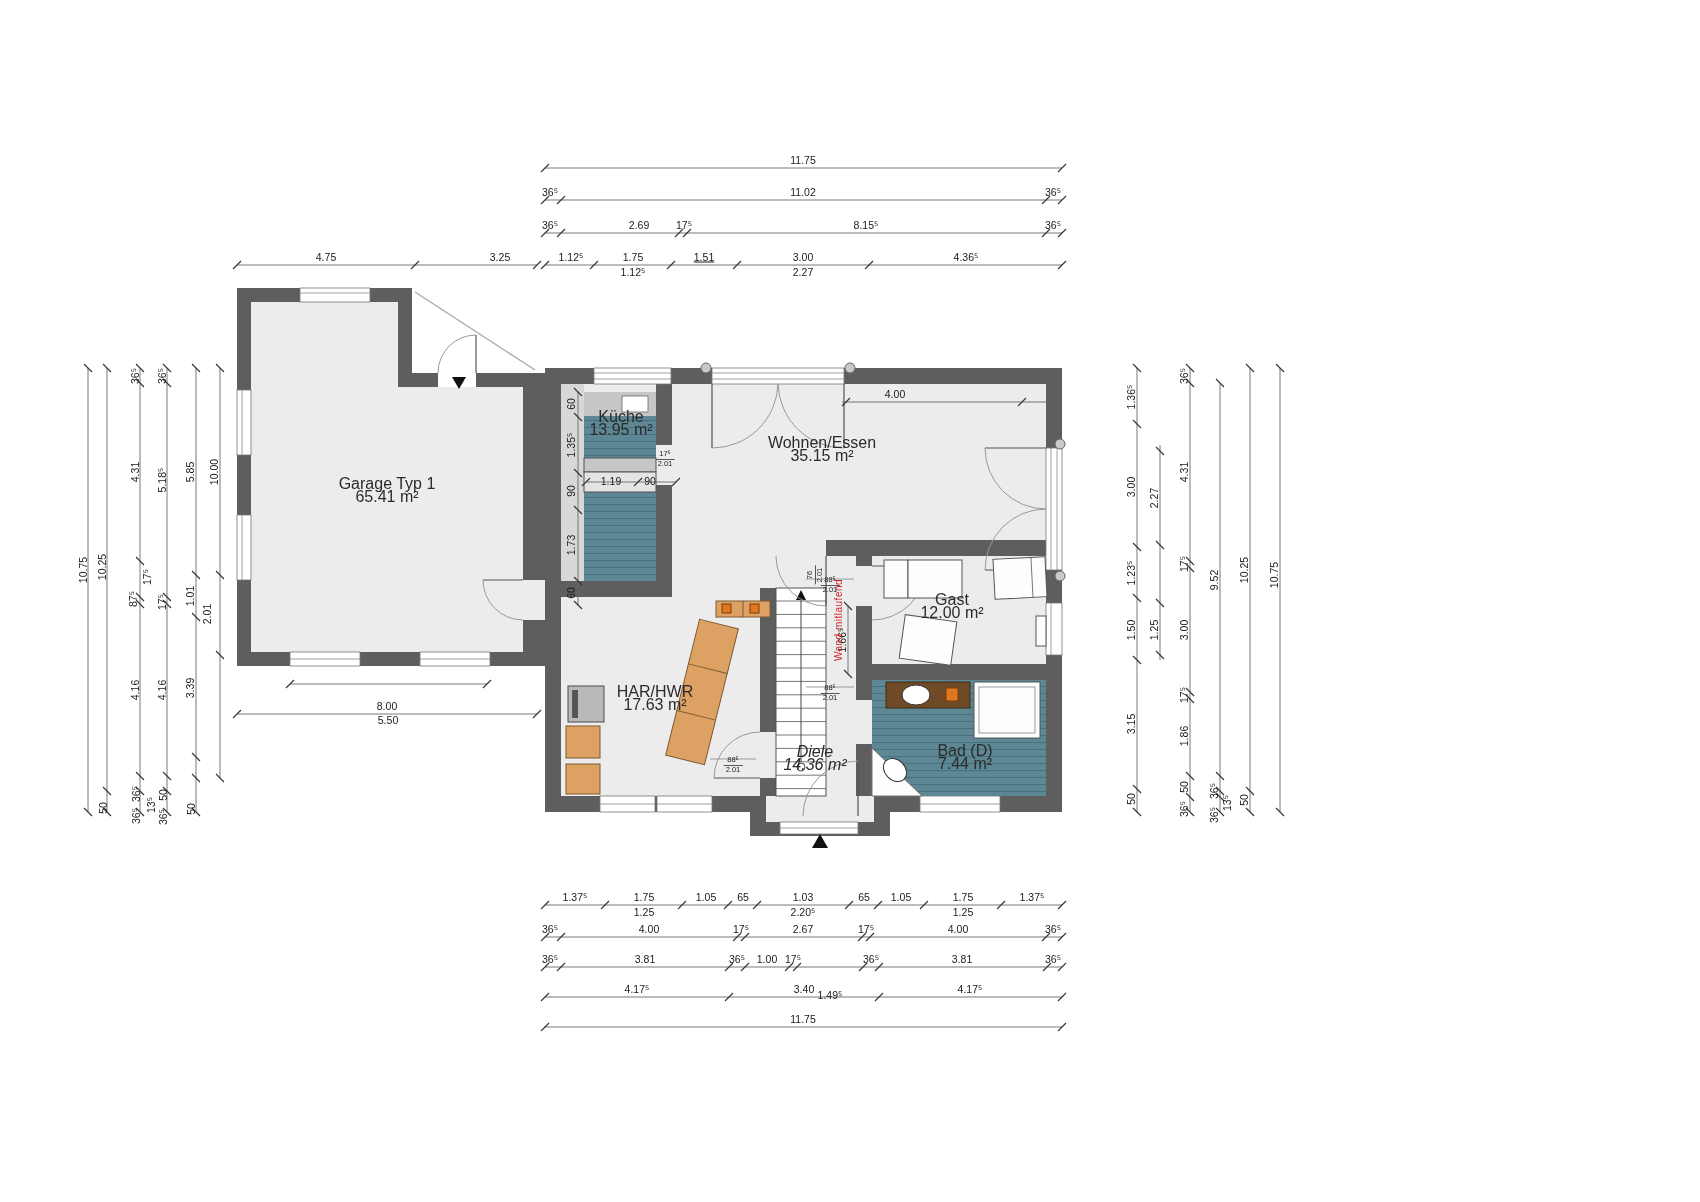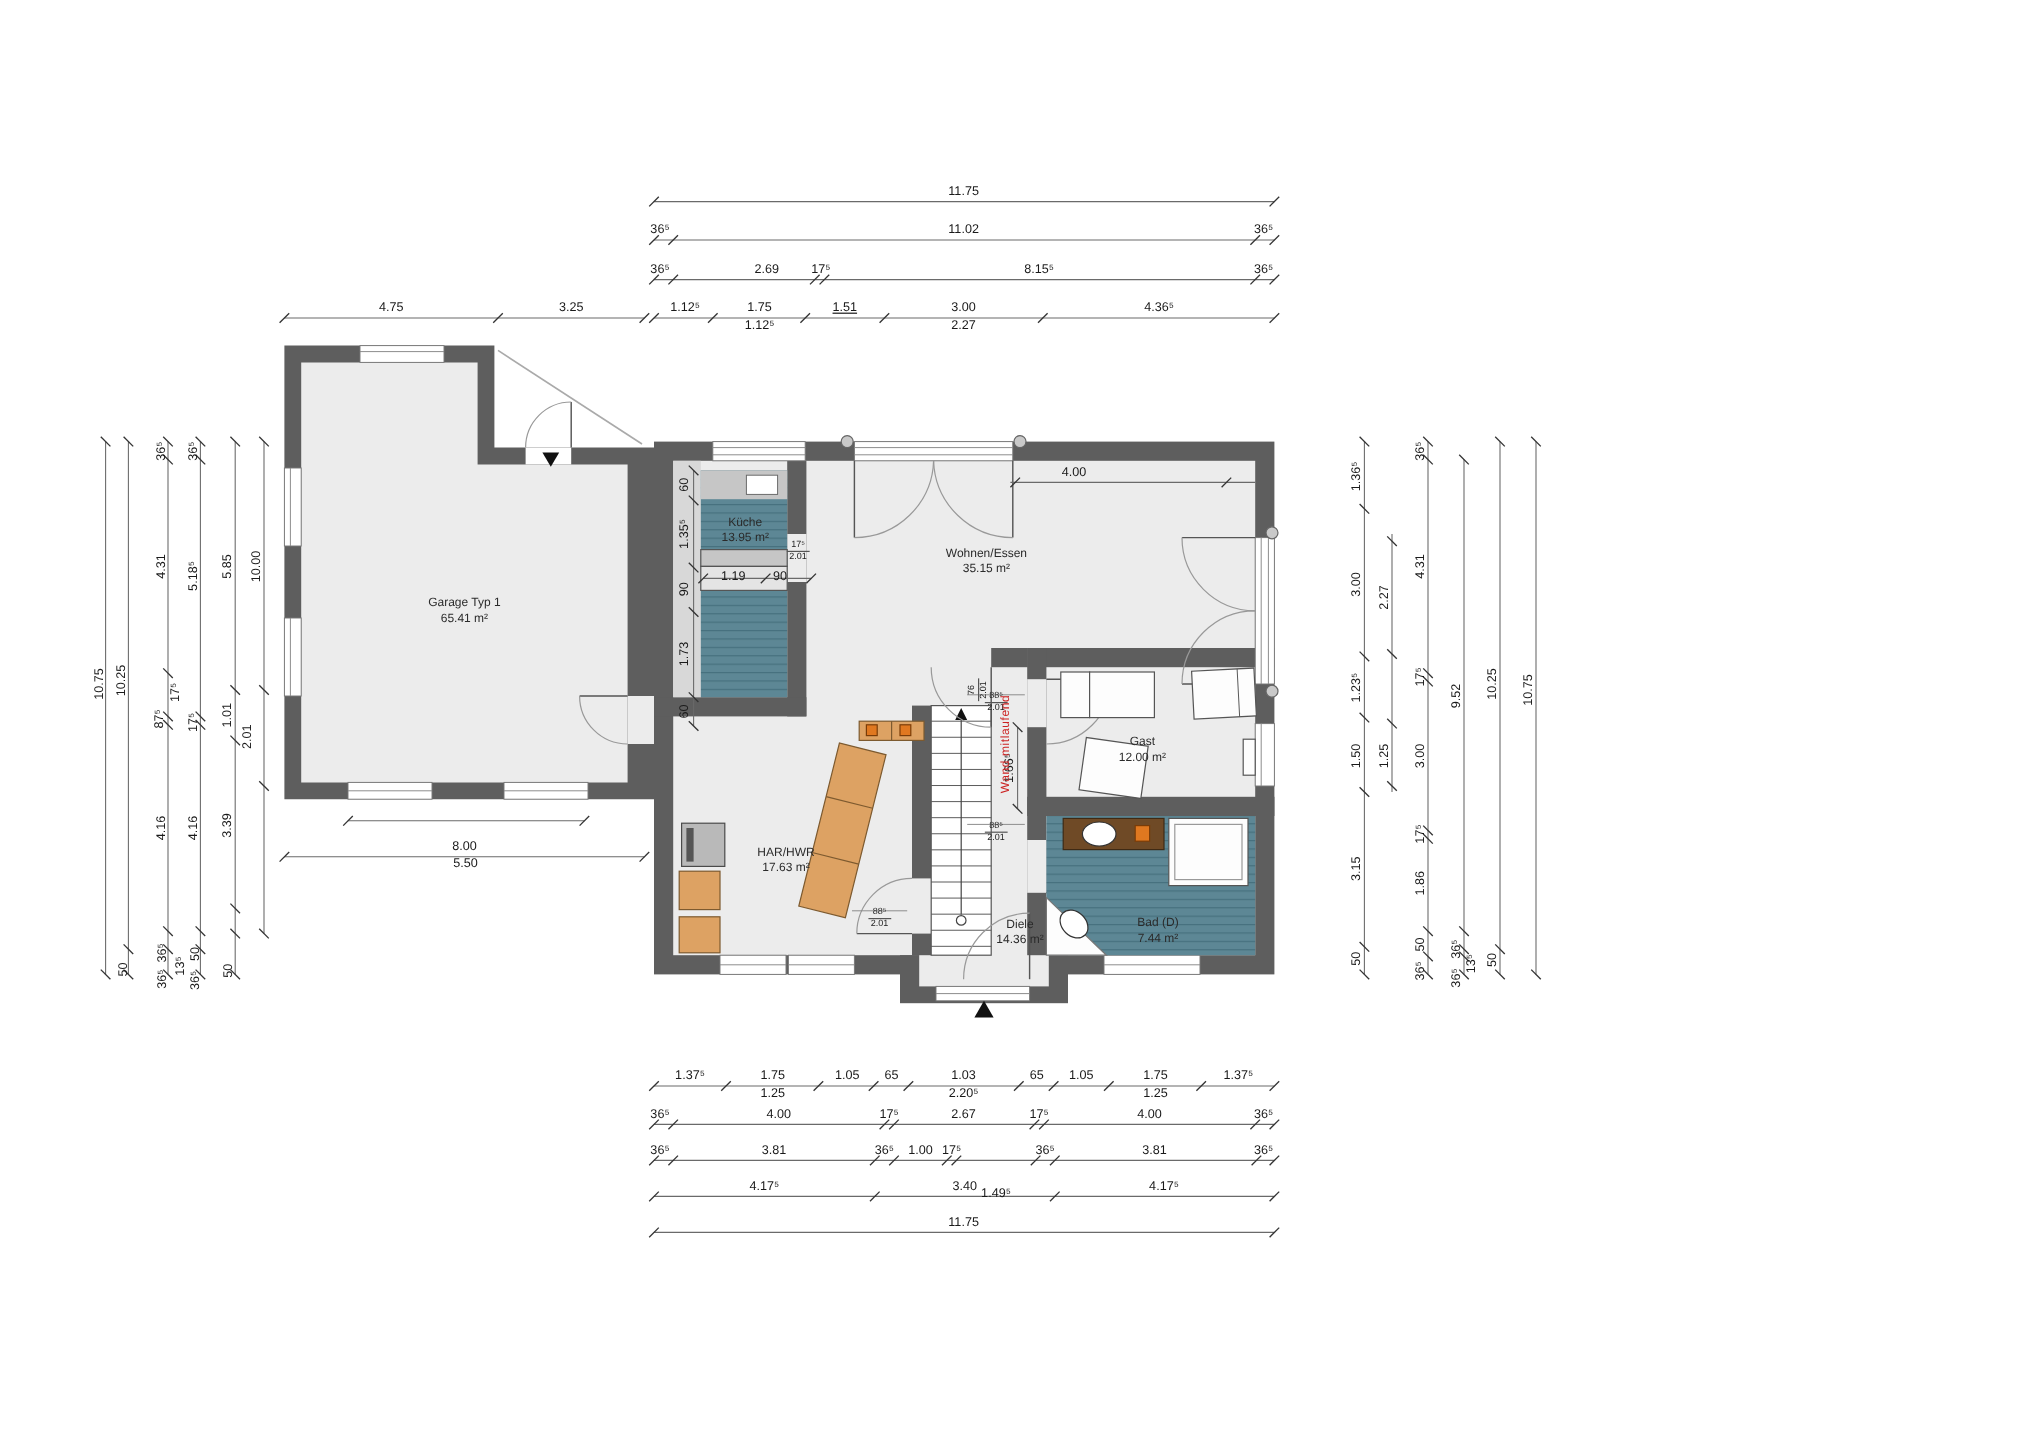--- a/index.html
+++ b/index.html
@@ -20,21 +20,21 @@
   .vanity{fill:#6f4a26;stroke:#3f2a14;stroke-width:1;}
   .appliance{fill:#b9b9b9;stroke:#4a4a4a;stroke-width:1;}
   .dimline{stroke:#6a6a6a;stroke-width:0.9;}
   .tick{stroke:#333;stroke-width:1.1;}
   .tread{stroke:#555;stroke-width:0.8;}
   .dim{position:absolute;transform:translate(-50%,-50%);font-size:10.5px;color:#1a1a1a;
        white-space:nowrap;line-height:11px;background:transparent;}
   .dimv{position:absolute;transform:translate(-50%,-50%) rotate(-90deg);font-size:10.5px;
         color:#1a1a1a;white-space:nowrap;line-height:11px;}
   .roomlbl{position:absolute;transform:translate(-50%,-50%);text-align:center;
-           font-size:10px;color:#2b2b2b;line-height:13px;white-space:nowrap;margin-top:19px;}
+           font-size:16px;color:#2b2b2b;line-height:13px;white-space:nowrap;}
   .frac{position:absolute;transform:translate(-50%,-50%);text-align:center;font-size:7.5px;
         color:#222;line-height:8.5px;white-space:nowrap;}
   .frac.rot{transform:translate(-50%,-50%) rotate(-90deg);}
   .frac .t{display:block;border-bottom:1px solid #555;padding:0 2px;}
   .frac .b{display:block;padding:0 2px;}
   .wand{position:absolute;transform:translate(-50%,-50%) rotate(-90deg);font-size:10px;
         letter-spacing:0.5px;white-space:nowrap;}
 </style>
 </head>
 <body>
@@ -430,21 +430,21 @@
       <div class="dim" style="left: 866px; top: 225px;">8.15⁵</div>
       <div class="dim" style="left: 1053px; top: 225px;">36⁵</div>
       <div class="dim" style="left: 571px; top: 257px;">1.12⁵</div>
       <div class="dim" style="left: 633px; top: 257px;">1.75</div>
       <div class="dim" style="left: 704px; top: 257px; text-decoration: underline;">1.51</div>
       <div class="dim" style="left: 803px; top: 257px;">3.00</div>
       <div class="dim" style="left: 966px; top: 257px;">4.36⁵</div>
       <div class="dim" style="left: 633px; top: 272px;">1.12⁵</div>
       <div class="dim" style="left: 803px; top: 272px;">2.27</div>
       <div class="dim" style="left: 326px; top: 257px;">4.75</div>
-      <div class="dim" style="left: 476px; top: 257px;">3.25</div>
+      <div class="dim" style="left: 500px; top: 257px;">3.25</div>
       <div class="dim" style="left: 895px; top: 394px;">4.00</div>
       <div class="dim" style="left: 388px; top: 676px; margin-top: 44px;">5.50</div>
       <div class="dim" style="left: 387px; top: 706px;">8.00</div>
       <div class="dim" style="left: 611px; top: 481px;">1.19</div>
       <div class="dim" style="left: 650px; top: 481px;">90</div>
       <div class="dim" style="left: 575px; top: 897px;">1.37⁵</div>
       <div class="dim" style="left: 644px; top: 897px;">1.75</div>
       <div class="dim" style="left: 706px; top: 897px;">1.05</div>
       <div class="dim" style="left: 743px; top: 897px;">65</div>
       <div class="dim" style="left: 803px; top: 897px;">1.03</div>
@@ -525,21 +525,21 @@
       <div class="dimv" style="left: 1227px; top: 803px;">13⁵</div>
       <div class="dimv" style="left: 1214px; top: 815px;">36⁵</div>
       <div class="dimv" style="left: 1244px; top: 570px;">10.25</div>
       <div class="dimv" style="left: 1244px; top: 800px;">50</div>
       <div class="dimv" style="left: 1274px; top: 575px;">10.75</div>
       <div class="roomlbl" style="left: 387px; top: 490px;"><span>Garage Typ 1</span><br><span>65.41 m²</span></div>
       <div class="roomlbl" style="left: 621px; top: 423px;"><span>Küche</span><br><span>13.95 m²</span></div>
       <div class="roomlbl" style="left: 822px; top: 449px;"><span>Wohnen/Essen</span><br><span>35.15 m²</span></div>
       <div class="roomlbl" style="left: 952px; top: 606px;"><span>Gast</span><br><span>12.00 m²</span></div>
       <div class="roomlbl" style="left: 655px; top: 698px;"><span>HAR/HWR</span><br><span>17.63 m²</span></div>
-      <div class="roomlbl" style="left: 850px; top: 758px;"><span>Diele</span><br><span>14.36 m²</span></div>
+      <div class="roomlbl" style="left: 815px; top: 758px; font-style: italic;"><span>Diele</span><br><span>14.36 m²</span></div>
       <div class="roomlbl" style="left: 965px; top: 757px;"><span>Bad (D)</span><br><span>7.44 m²</span></div>
       <div class="frac" style="left: 830px; top: 585px;">
         <span class="t">88⁵</span>
         <span class="b">2.01</span>
       </div>
       <div class="frac" style="left: 830px; top: 693px;">
         <span class="t">88⁵</span>
         <span class="b">2.01</span>
       </div>
       <div class="frac" style="left: 733px; top: 765px;">

